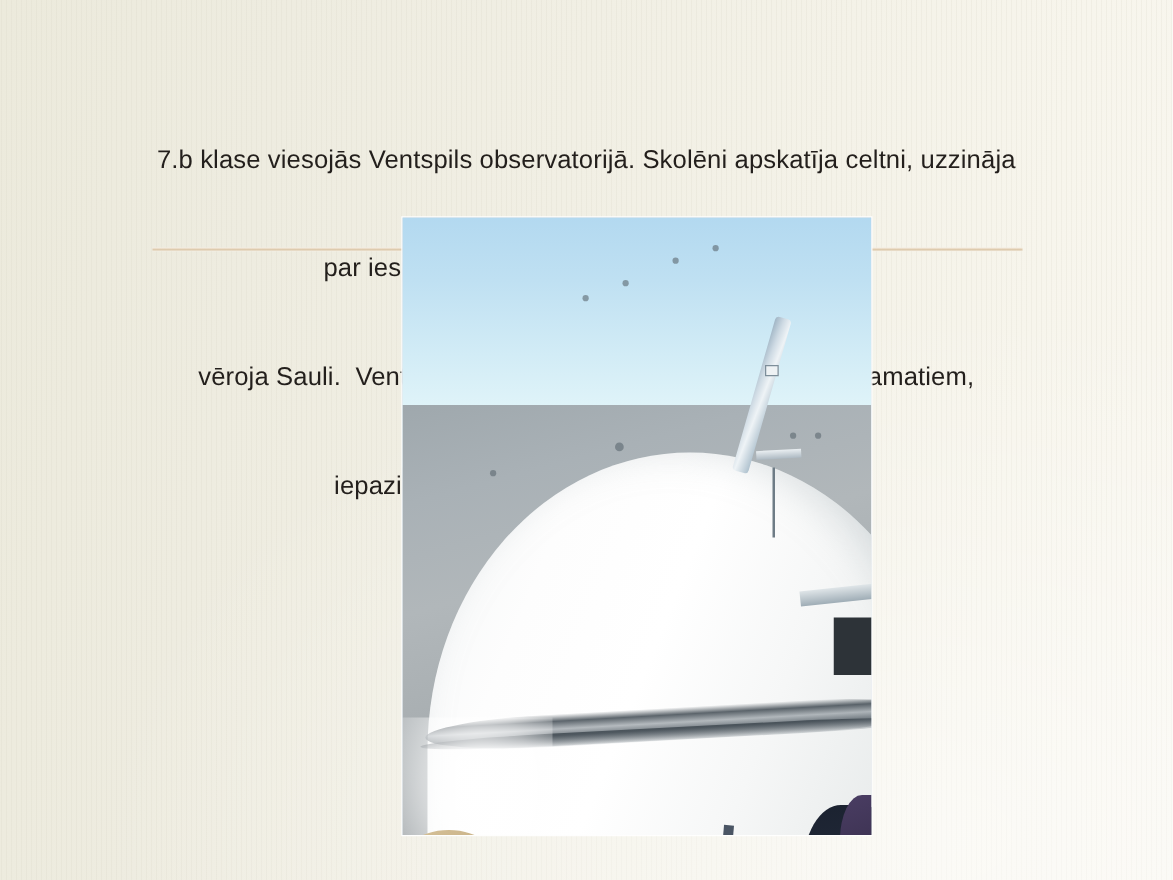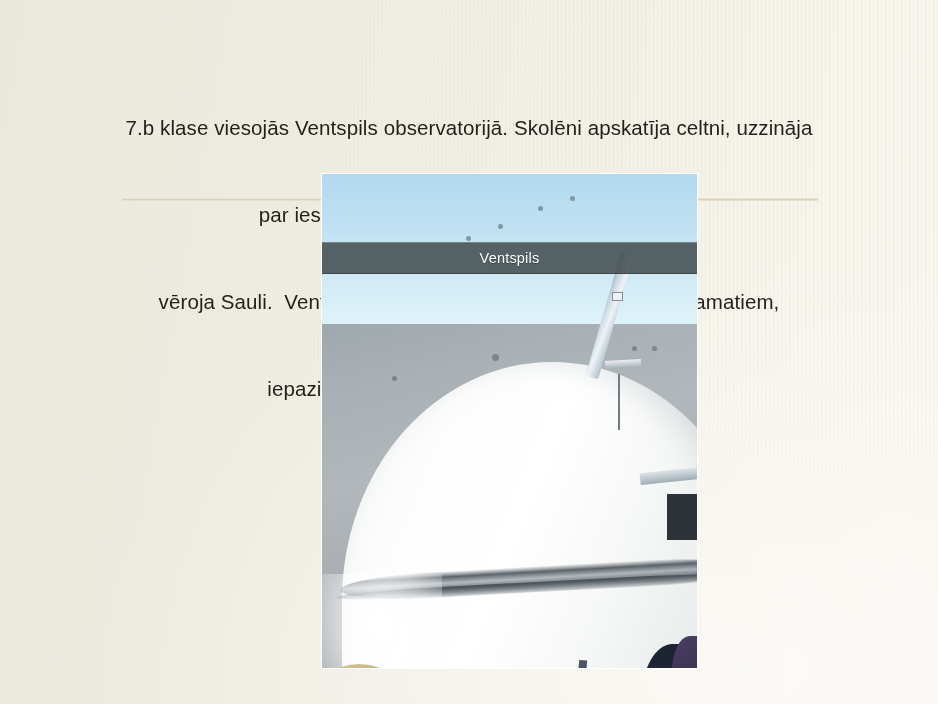--- a/index.html
+++ b/index.html
@@ -284,19 +284,16 @@
 
     <div class="ph-layer" id="ph-glow"></div>
 
     <div class="ph-layer" id="ph-pole"></div>
 
     <div class="ph-layer" id="ph-adult-hood"></div>
     <div class="ph-layer" id="ph-adult-hair"></div>
 
     <div class="ph-layer" id="ph-hair"></div>
 
-    <div id="photo-caption-bar">
-      <span id="photo-caption-text">Ventspils</span>
-    </div>
 
   </div>
 
 </div>
 
 </body></html>

